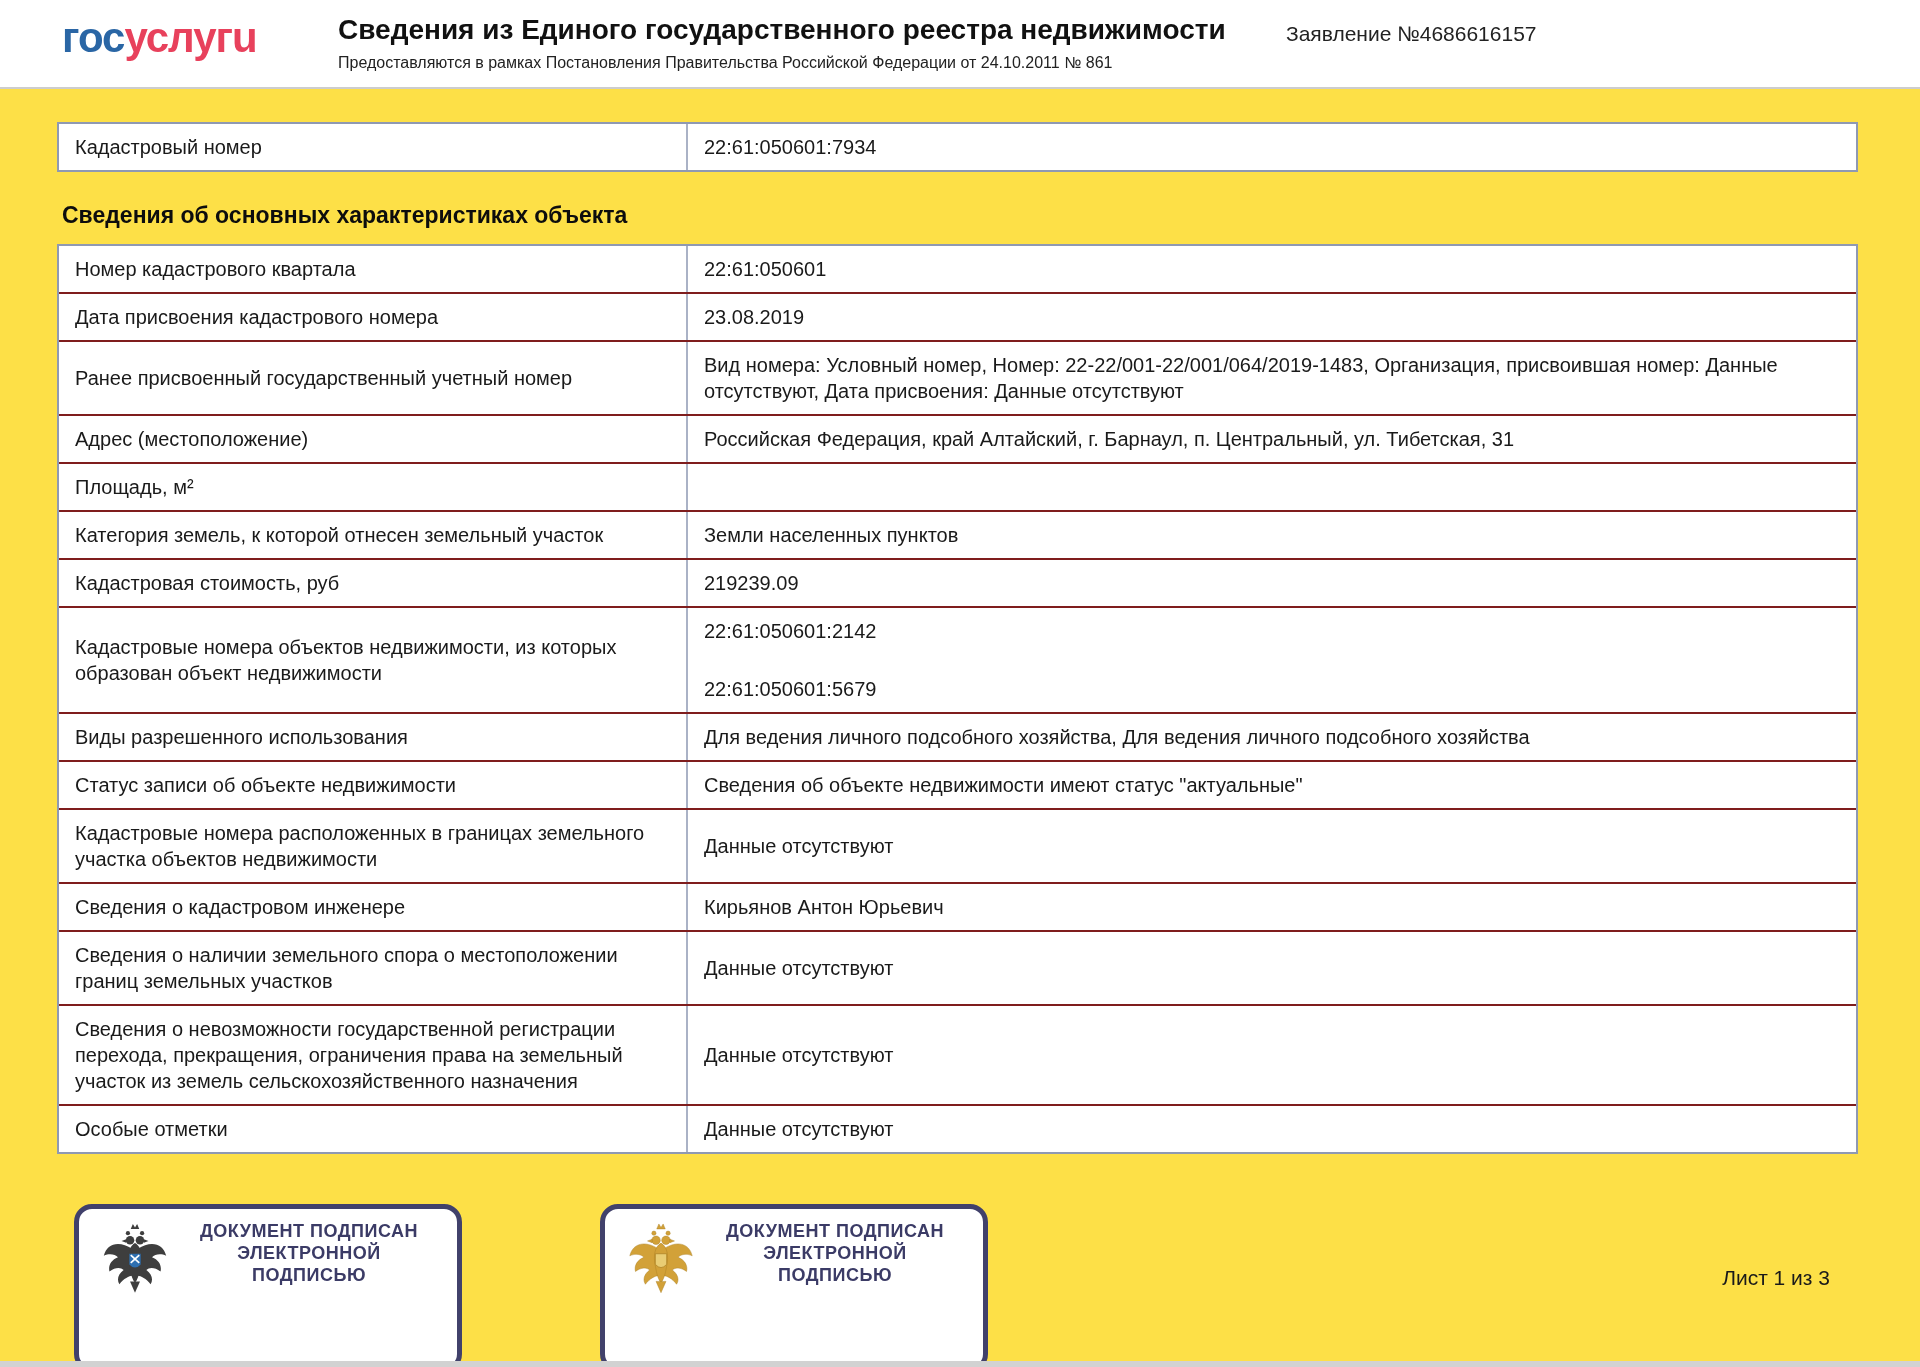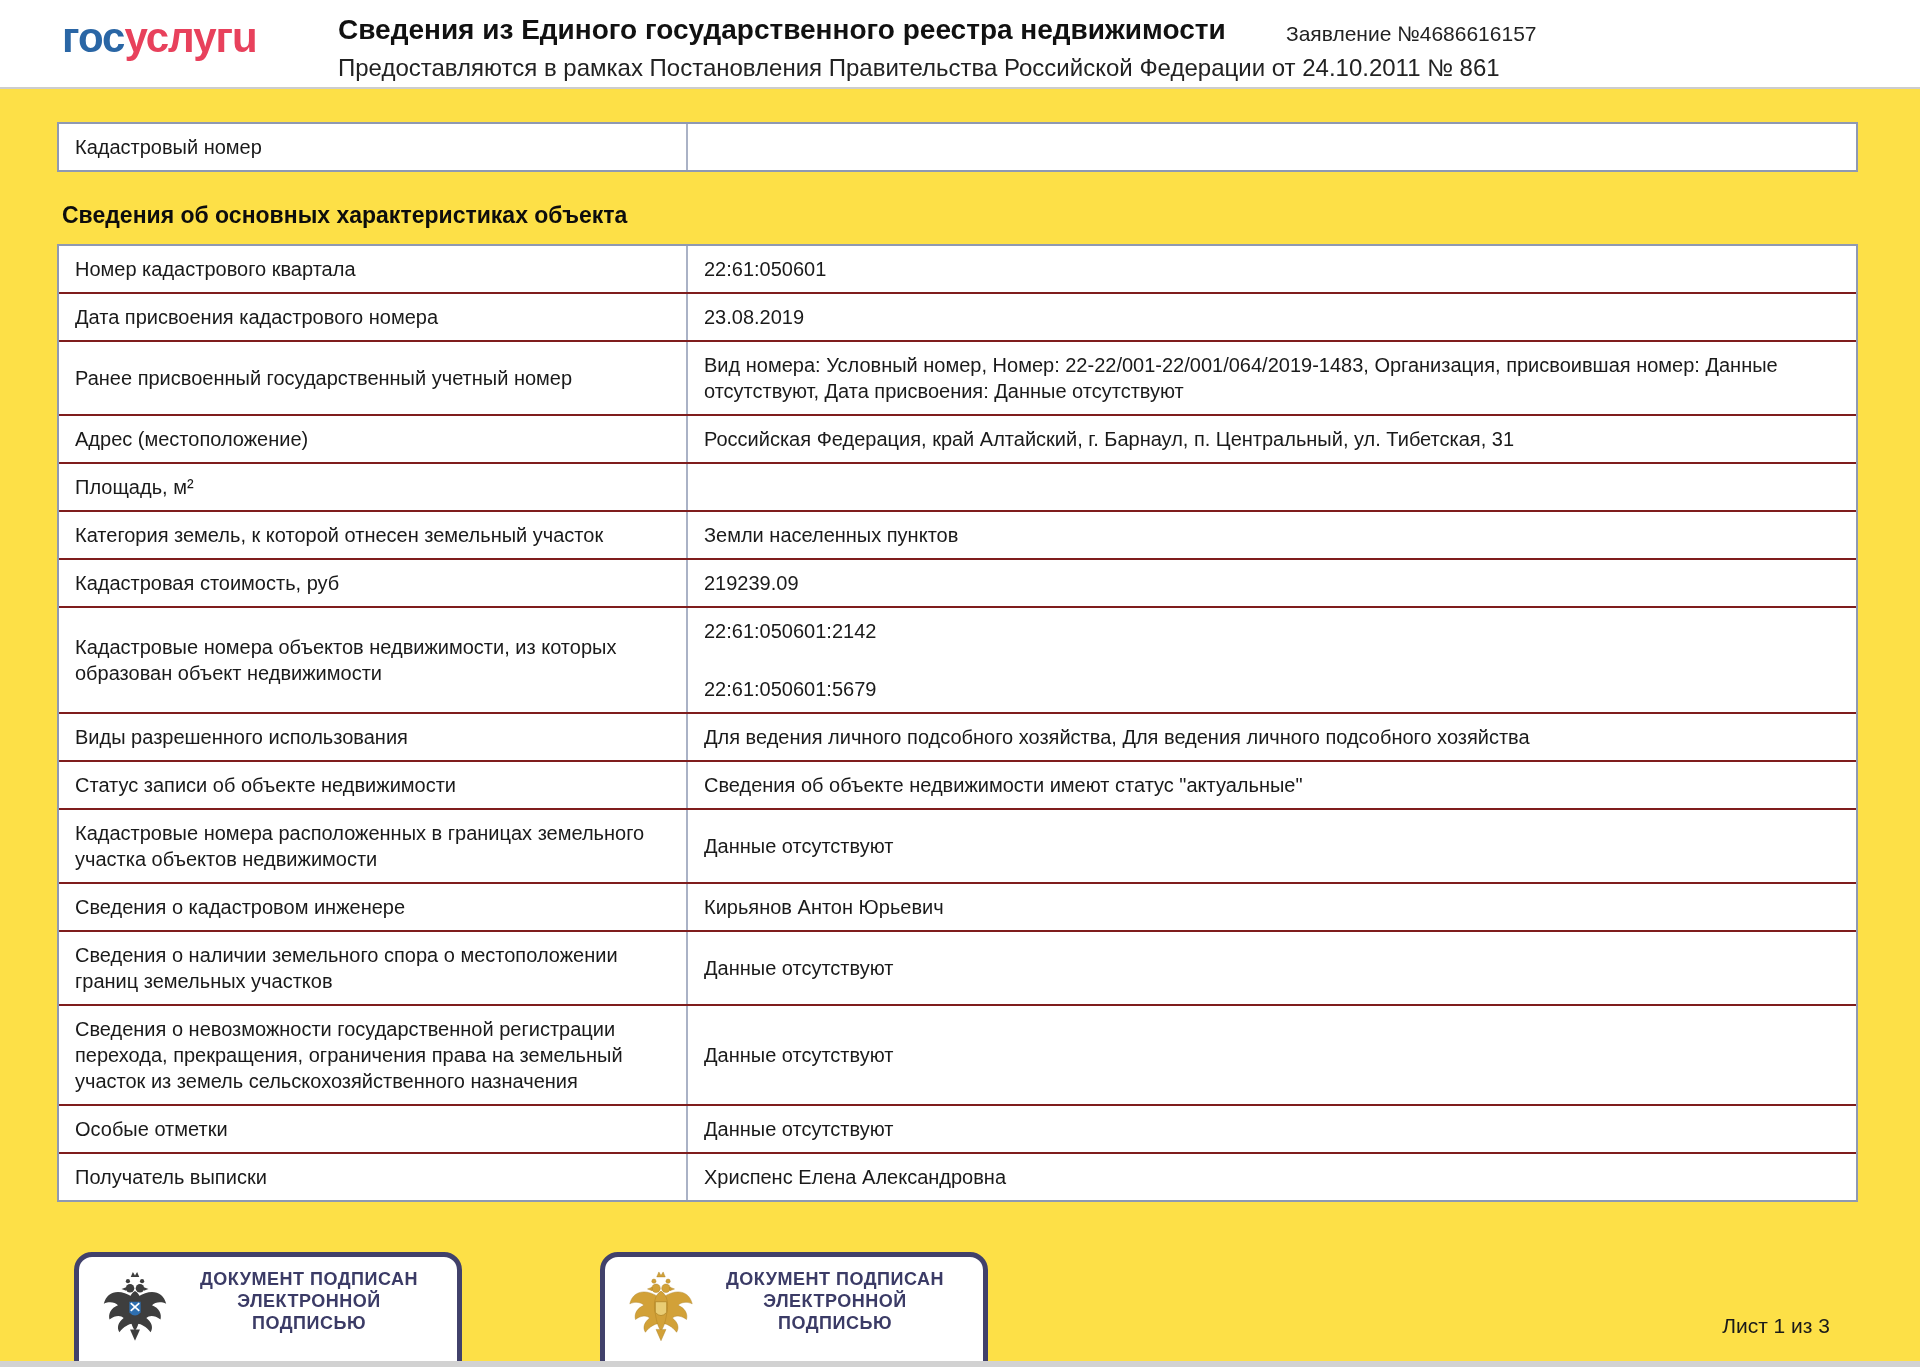--- a/index.html
+++ b/index.html
@@ -13,21 +13,21 @@
   }
   .edge-strip-top{position:absolute;top:0;left:0;width:100%;height:7px;background:#d7d7d7;}
   .edge-strip-bottom{position:absolute;bottom:0;left:0;width:100%;height:6px;background:#d2d2d2;}
 
   
   .header{position:relative;height:87px;border-bottom:2px solid #cdcdcd;background:#fff;}
   .logo{position:absolute;left:62px;top:14px;font-size:42px;font-weight:bold;letter-spacing:-1px;}
   .logo .blue{color:#2a66a5;}
   .logo .red{color:#e8415c;}
   .doc-title{position:absolute;left:338px;top:14px;font-size:28px;font-weight:bold;color:#111;}
-  .doc-subtitle{position:absolute;left:338px;top:54px;font-size:24px;color:#222;}
+  .doc-subtitle{position:absolute;left:338px;top:54px;font-size:16px;color:#222;}
   .application-no{position:absolute;left:1286px;top:22px;font-size:21px;color:#222;}
 
   
   .tbl{
     margin-left:57px;
     width:1801px;
     border:2px solid #8f99b2;
     background:#fff;
     box-sizing:border-box;
   }
@@ -94,20 +94,21 @@
       <span class="blue">гос</span><span class="red">услугu</span>
     </div>
     <div class="doc-title">Сведения из Единого государственного реестра недвижимости</div>
     <div class="doc-subtitle">Предоставляются в рамках Постановления Правительства Российской Федерации от 24.10.2011 № 861</div>
     <div class="application-no">Заявление №4686616157</div>
   </div>
 
   <div class="tbl tbl-object">
     <div class="tr">
       <div class="td label">Кадастровый номер</div>
+      <div class="td value">22:61:050601:7934</div>
     </div>
   </div>
 
   <div class="section-title">Сведения об основных характеристиках объекта</div>
 
   <div class="tbl tbl-char">
     <div class="tr">
       <div class="td label">Номер кадастрового квартала</div>
       <div class="td value">22:61:050601</div>
     </div>
@@ -161,24 +162,20 @@
       <div class="td label">Сведения о наличии земельного спора о местоположении границ земельных участков</div>
       <div class="td value">Данные отсутствуют</div>
     </div>
     <div class="tr">
       <div class="td label">Сведения о невозможности государственной регистрации перехода, прекращения, ограничения права на земельный участок из земель сельскохозяйственного назначения</div>
       <div class="td value">Данные отсутствуют</div>
     </div>
     <div class="tr">
       <div class="td label">Особые отметки</div>
       <div class="td value">Данные отсутствуют</div>
-    </div>
-    <div class="tr">
-      <div class="td label">Получатель выписки</div>
-      <div class="td value">Хриспенс Елена Александровна</div>
     </div>
   </div>
 
   <div class="stamps-row">
 
     <div class="stamp">
       <div class="stamp-top">
         <svg class="emblem eagle-dark" viewBox="0 0 100 110">
           <path class="feather" d="M47 14 l3 -7 3 5 3 -5 3 7 z" transform="translate(-3,0)"></path>
           <circle class="feather" cx="40" cy="20" r="3"></circle>

